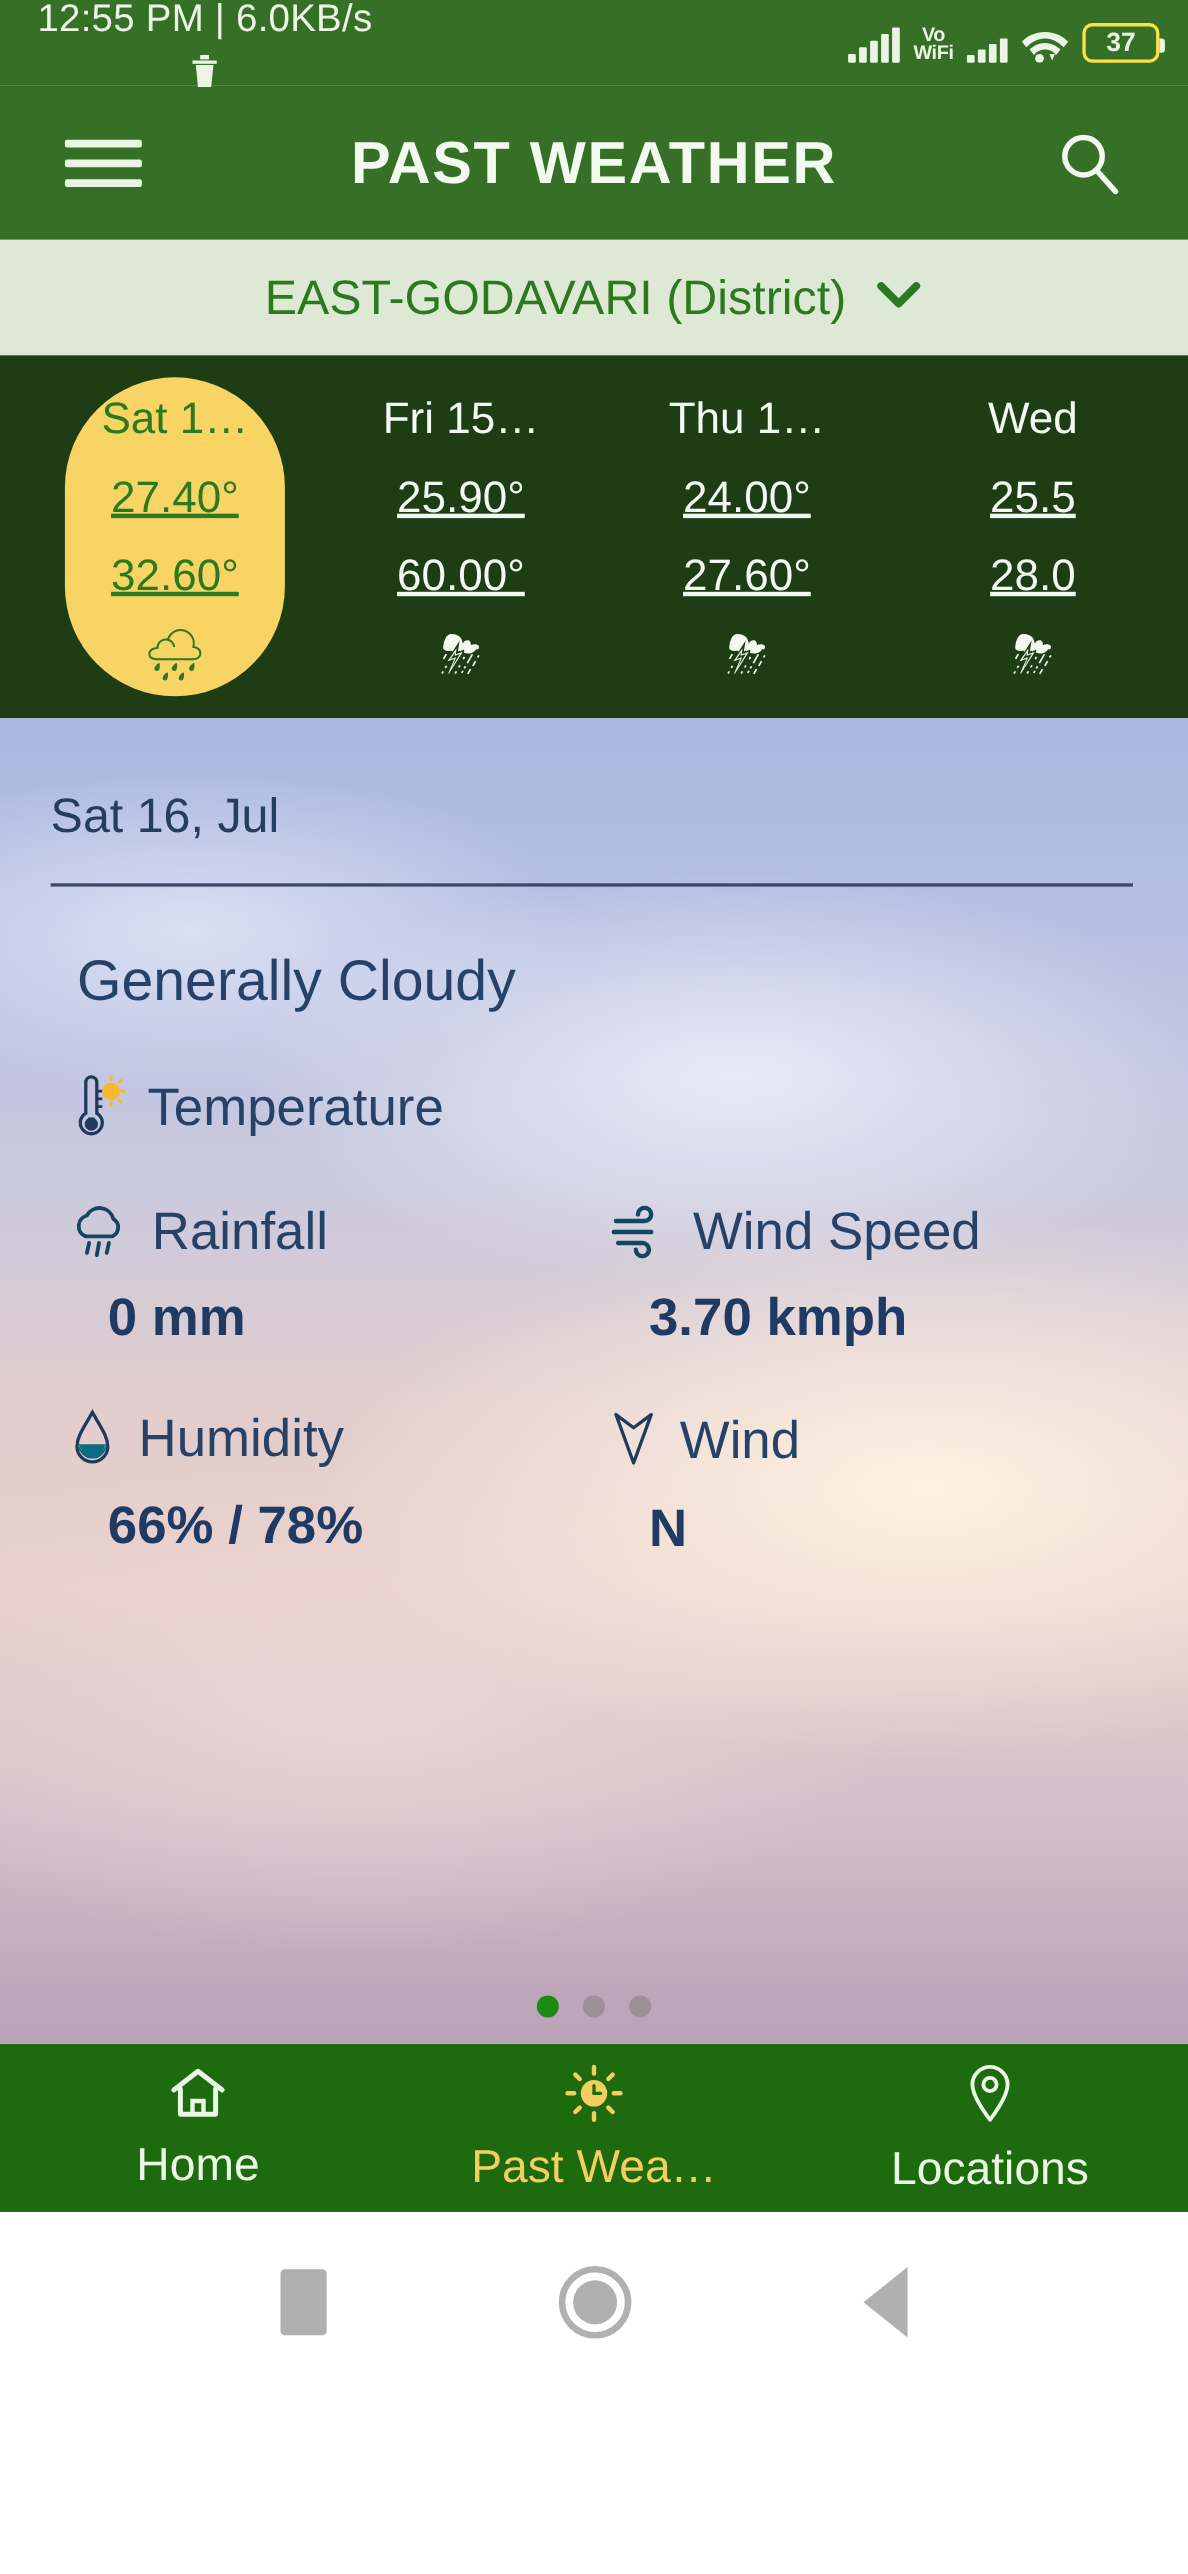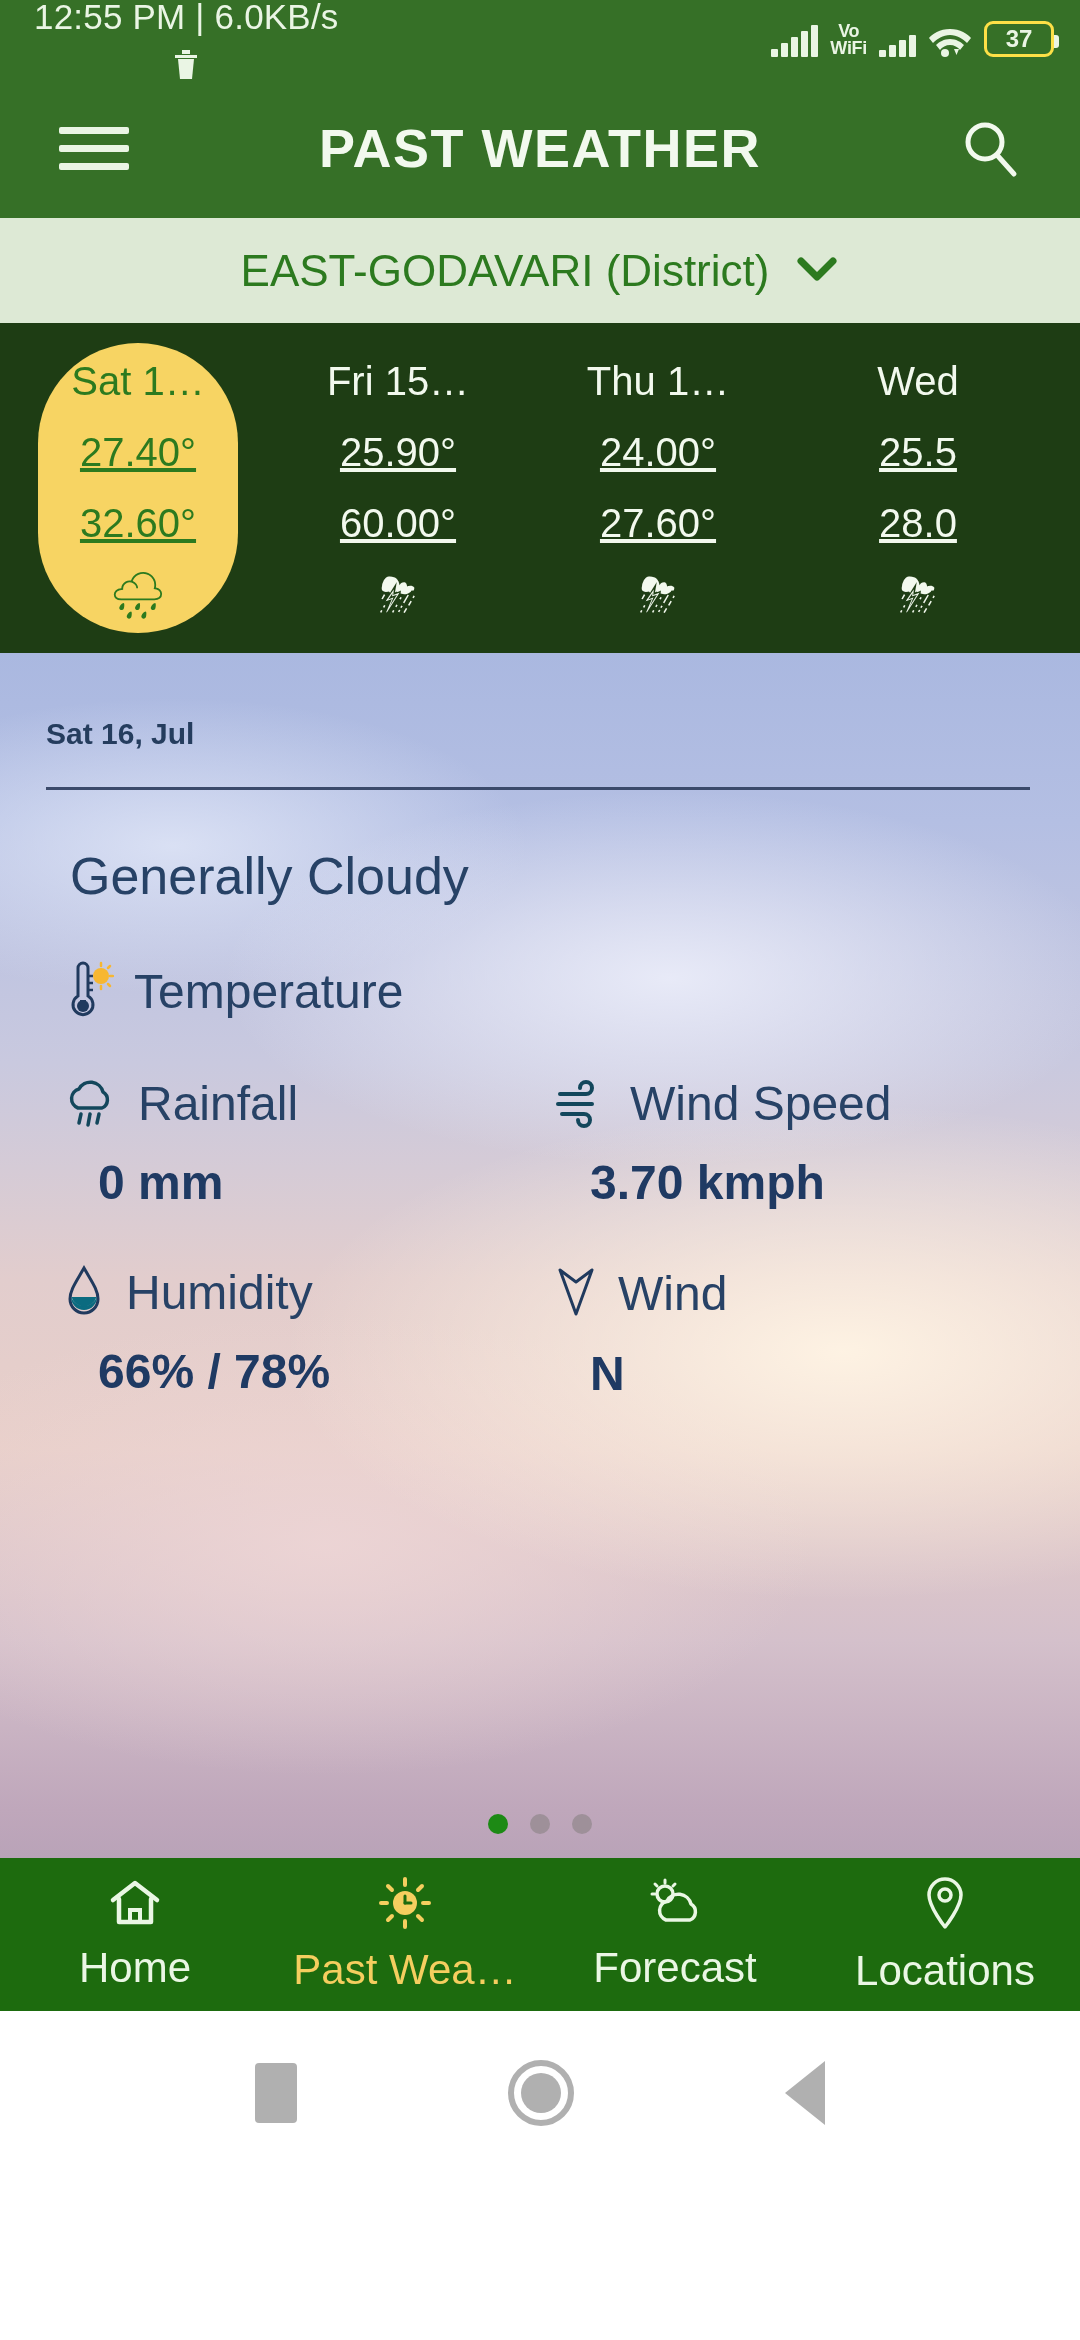--- a/index.html
+++ b/index.html
@@ -71,21 +71,21 @@
     height:105px; background:#dde9d5;
     display:flex; align-items:center; justify-content:center; gap:26px;
   }
   #district-label { color:#2c7a1f; font-size:44px; }
   #district-chevron { color:#2c7a1f; font-size:38px; font-weight:bold; line-height:1; }
 
   
   #day-carousel {
     height:330px; background:#1e3d14;
     display:flex; align-items:center;
-    padding-left:38px; gap:60px; overflow:hidden;
+    padding-left:59px; gap:60px; overflow:hidden;
   }
   .day-card {
     width:200px; flex:0 0 200px; height:290px;
     display:flex; flex-direction:column; align-items:center;
     justify-content:center; gap:26px; border-radius:100px;
     color:#f2f9ee;
   }
   .day-card.selected { background:#f7d463; color:#2c7a1f; }
   .day-card .d-name { font-size:40px; white-space:nowrap; }
   .day-card .d-min, .day-card .d-max { font-size:40px;text-decoration:underline; }
@@ -98,21 +98,21 @@
     overflow:hidden;
     background:
       radial-gradient(ellipse 900px 400px at 78% 58%, rgba(255,244,228,0.95) 0%, rgba(255,232,216,0.0) 62%),
       radial-gradient(ellipse 700px 330px at 30% 74%, rgba(238,214,214,0.85) 0%, rgba(238,214,214,0.0) 70%),
       radial-gradient(ellipse 620px 260px at 62% 27%, rgba(236,238,250,0.9) 0%, rgba(236,238,250,0.0) 72%),
       radial-gradient(ellipse 480px 200px at 16% 16%, rgba(226,232,248,0.8) 0%, rgba(226,232,248,0.0) 74%),
       linear-gradient(180deg,#aab8e0 0%, #b4bfe3 14%, #c9c9df 34%, #e2cdcd 52%, #e8cfc9 66%, #d4c0cb 82%, #bfa7bb 96%, #b9a3b8 100%);
     padding:64px 50px 0 46px;
     color:#203a5e;
   }
-  #detail-date { font-size:30px; color:#253d5e;font-weight:bold; }
+  #detail-date { font-size:44px; color:#253d5e; }
   #detail-divider { height:3px; background:#3b4a6b; margin:36px 0 0 0; }
   #detail-summary {
     font-size:52px; color:#274266; margin:56px 0 0 24px;
   }
 
   .row { display:flex; margin-top:54px; }
   .cell { width:50%; }
   .cell.full { width:100%; }
   .metric-head {
     display:flex; align-items:center; gap:20px; margin-left:16px;
@@ -371,33 +371,20 @@
           <line x1="40" y1="14" x2="44" y2="10"></line>
       </g>
       <g stroke="#1d6b0e" stroke-width="3" stroke-linecap="round">
         <line x1="27" y1="20" x2="27" y2="27"></line>
           <line x1="27" y1="27" x2="33" y2="27"></line>
       </g>
     </svg>
     <span class="nav-label">Past Wea…</span>
   </div>
 
-  <div class="nav-item">
-    <svg width="62" height="50" viewBox="0 0 62 50">
-      <circle cx="21" cy="16" r="8" fill="none" stroke="#eaf7e4" stroke-width="3.5"></circle>
-      <g stroke="#eaf7e4" stroke-width="3" stroke-linecap="round">
-        <line x1="21" y1="2" x2="21" y2="5"></line>
-        <line x1="8" y1="16" x2="11" y2="16"></line>
-        <line x1="11" y1="6" x2="13" y2="8"></line>
-        <line x1="31" y1="6" x2="29" y2="8"></line>
-      </g>
-      <path d="M22 42 a10 10 0 0 1 1 -19 a13 13 0 0 1 24 3 a9 9 0 0 1 -1 16 z" fill="none" stroke="#eaf7e4" stroke-width="3.5" stroke-linejoin="round"></path>
-    </svg>
-    <span class="nav-label">Forecast</span>
-  </div>
 
   <div class="nav-item">
     <svg width="46" height="56" viewBox="0 0 46 56">
       <path d="M23 52 C23 52 39 32 39 20 A16 16 0 1 0 7 20 C7 32 23 52 23 52 Z" fill="none" stroke="#eaf7e4" stroke-width="3.5" stroke-linejoin="round"></path>
       <circle cx="23" cy="20" r="6" fill="none" stroke="#eaf7e4" stroke-width="3.5"></circle>
     </svg>
     <span class="nav-label">Locations</span>
   </div>
 
 </div>

